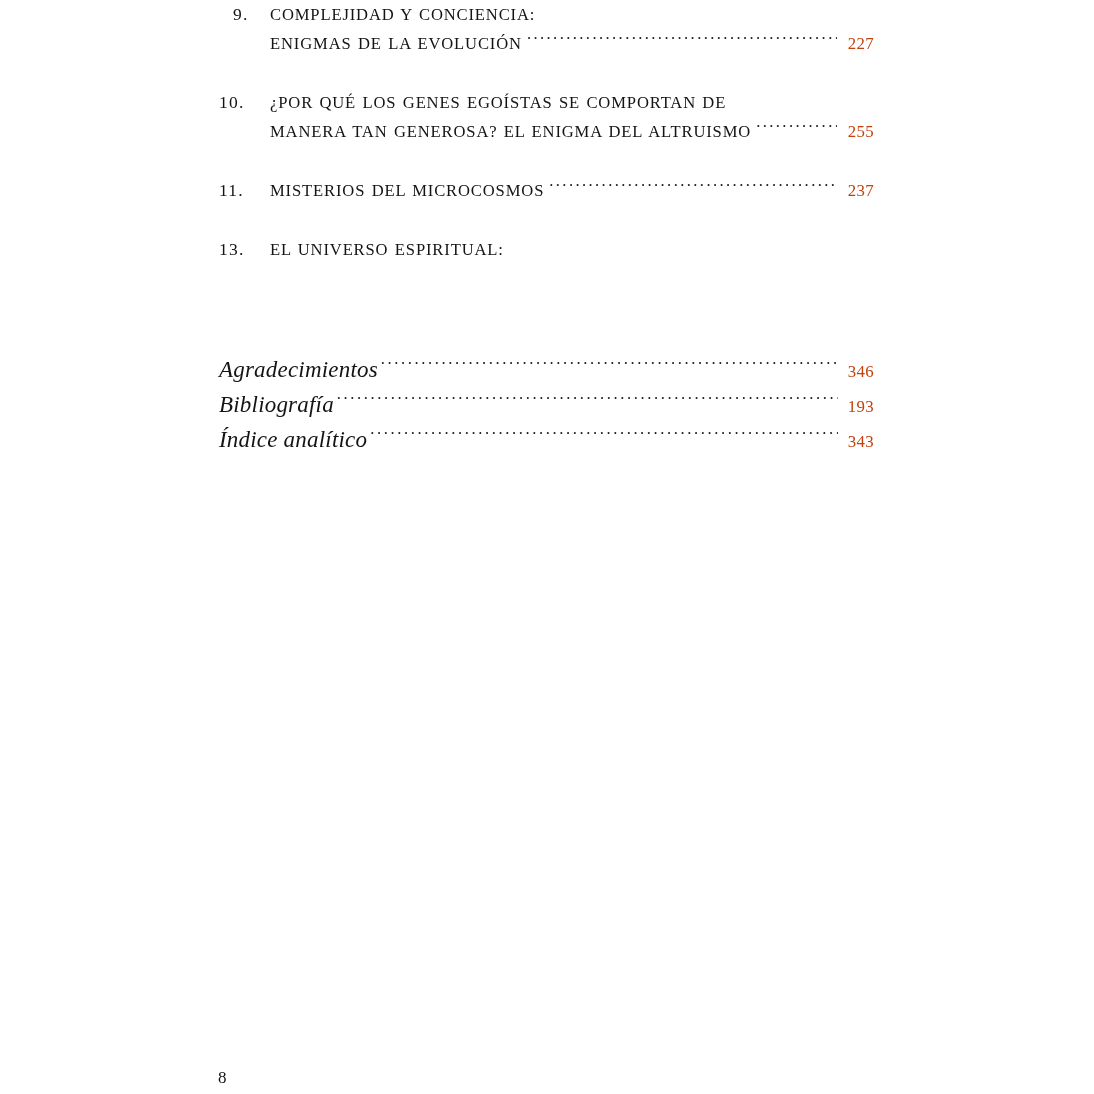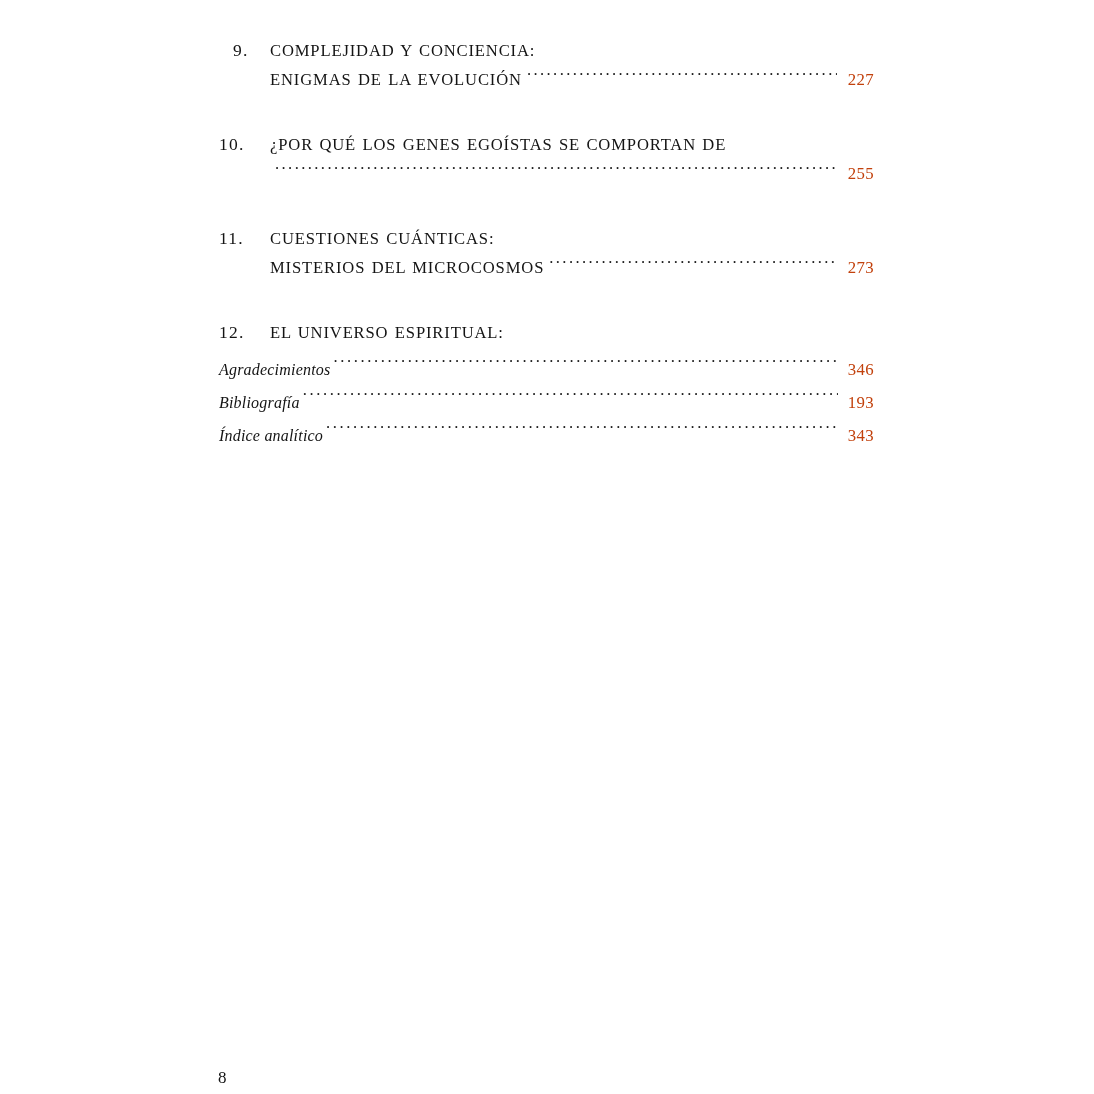--- a/index.html
+++ b/index.html
@@ -53,21 +53,20 @@
     font-feature-settings: "onum" 1;
     color: #141414;
     white-space: nowrap;
   }
   .chapter-number.n-single {
     padding-left: 14px;
   }
 
   .chapter-lines {
     margin-left: 51px;
-    margin-top: 36px;
   }
 
   .toc-line {
     display: flex;
     align-items: baseline;
     line-height: 29px;
     white-space: nowrap;
   }
 
   .caps-title {
@@ -117,21 +116,21 @@
     width: 655px;
   }
   .bm-line {
     display: flex;
     align-items: baseline;
     line-height: 33px;
     white-space: nowrap;
   }
   .bm-title {
     font-style: italic;
-    font-size: 16px;
+    font-size: 23px;
     letter-spacing: 0.2px;
     color: #141414;
   }
   .bm-line .leader {
     margin: 0 2px 0 3px;
   }
   .bm-line .leader::before {
     font-size: 16.6px;
     letter-spacing: 2.6px;
     bottom: 0.1em;
@@ -169,42 +168,40 @@
       </div>
     </div>
 
     <div class="chapter-entry">
       <div class="chapter-number">10.</div>
       <div class="chapter-lines">
         <div class="toc-line no-leader">
           <span class="caps-title">¿POR QUÉ LOS GENES EGOÍSTAS SE COMPORTAN DE</span>
         </div>
         <div class="toc-line">
+          <span class="caps-title">MANERA TAN GENEROSA? EL ENIGMA DEL ALTRUISMO</span>
           <span class="leader"></span>
           <span class="page-num">255</span>
         </div>
       </div>
     </div>
 
     <div class="chapter-entry">
       <div class="chapter-number">11.</div>
       <div class="chapter-lines">
-        <div class="toc-line no-leader">
-          <span class="caps-title">CUESTIONES CUÁNTICAS:</span>
-        </div>
         <div class="toc-line">
           <span class="caps-title">MISTERIOS DEL MICROCOSMOS</span>
           <span class="leader"></span>
-          <span class="page-num">273</span>
-        </div>
-      </div>
-    </div>
-
-    <div class="chapter-entry">
-      <div class="chapter-number">12.</div>
+          <span class="page-num">237</span>
+        </div>
+      </div>
+    </div>
+
+    <div class="chapter-entry">
+      <div class="chapter-number">13.</div>
       <div class="chapter-lines">
         <div class="toc-line no-leader">
           <span class="caps-title">EL UNIVERSO ESPIRITUAL:</span>
         </div>
       </div>
     </div>
 
   </div>
 
   <div class="backmatter">

